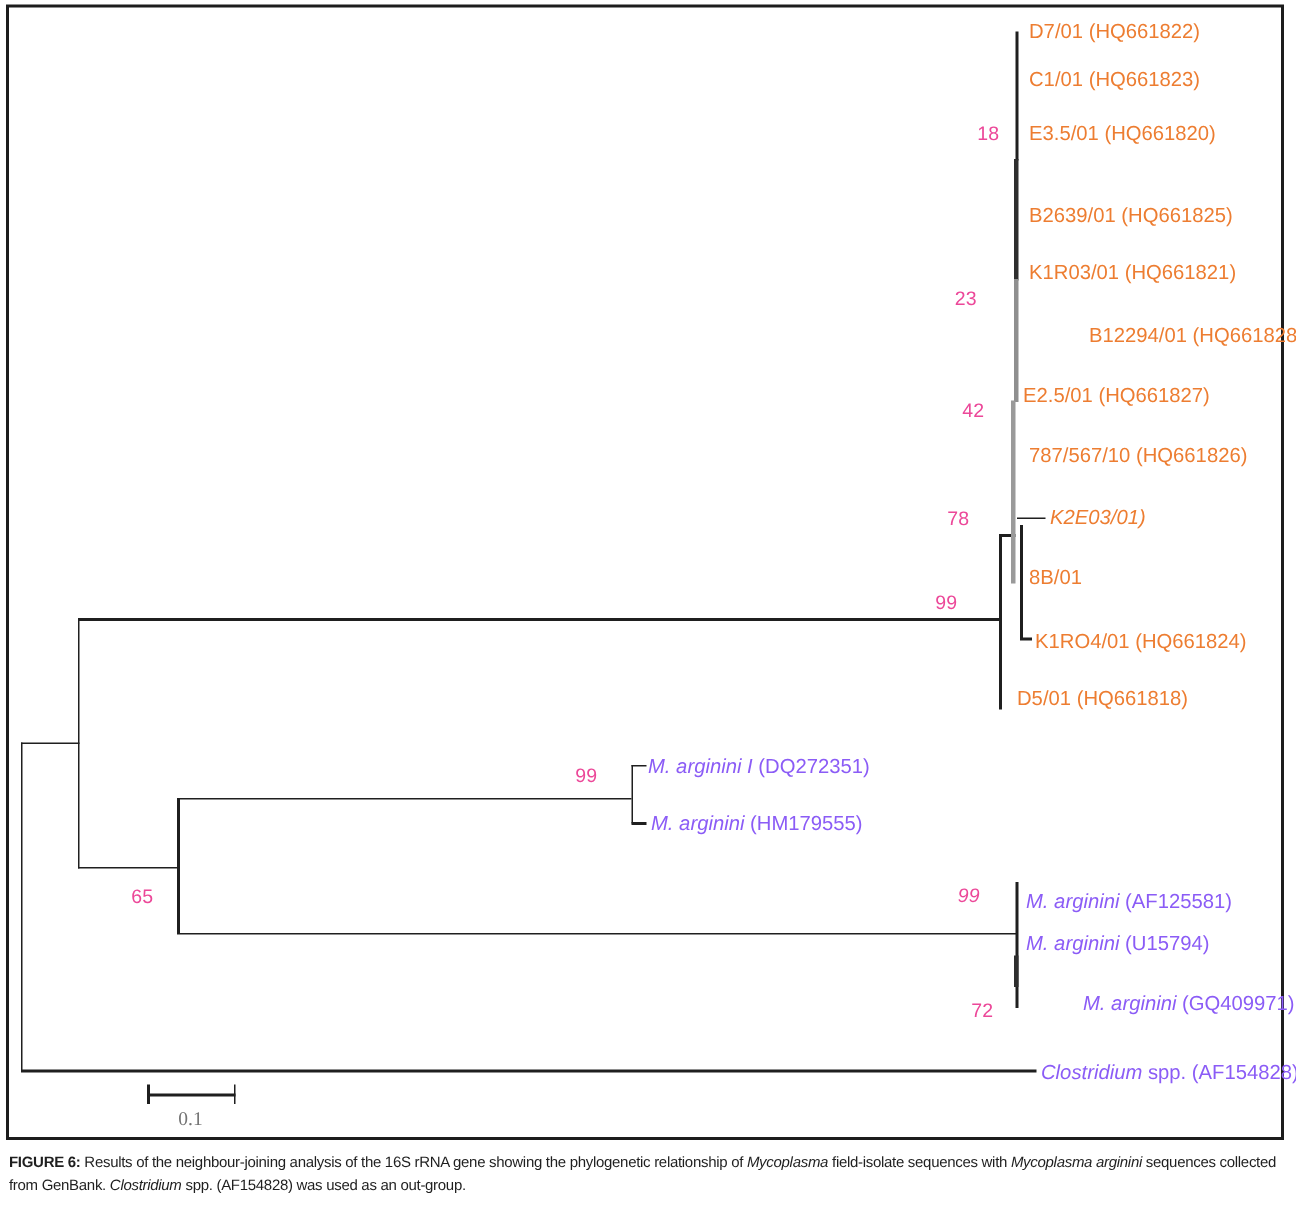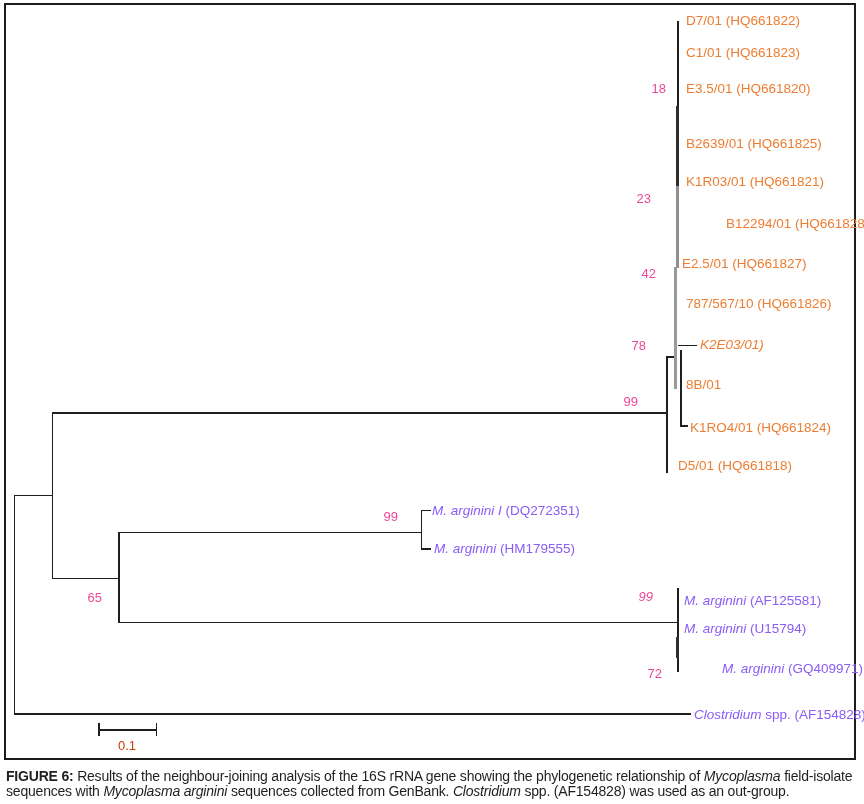--- a/index.html
+++ b/index.html
@@ -12,24 +12,24 @@
     border:2px solid #1c1c1c;box-sizing:border-box;background:transparent;
   }
   .ln{position:absolute;background:#1f1f1f;}
   .h{height:1.6px;}
   .v{width:1.6px;}
   .lbl{position:absolute;font-size:13.5px;line-height:18px;white-space:nowrap;}
   .orange{color:#ED7D31;text-align:right;}
   .black{color:#8b5cf6;}
   .boot{position:absolute;width:30px;text-align:right;font-size:13px;line-height:16px;color:#ec4899;}
   .it{font-style:italic;}
-  .scale-label{position:absolute;left:112px;top:738px;width:30px;text-align:center;font-size:13px;color:#c2410c;}
+  .scale-label{position:absolute;left:112px;top:738px;width:30px;text-align:center;font-size:13px;color:#737373;font-family:Liberation Serif, serif;}
   .caption{
     position:absolute;left:6px;top:769px;width:853px;
-    font-size:14px;line-height:14.5px;letter-spacing:-0.2px;color:#1f1f1f;
+    font-size:10px;line-height:14.5px;letter-spacing:-0.2px;color:#1f1f1f;
   }
   .caption .b{font-weight:bold;}
   .caption .i{font-style:italic;}
 </style>
 </head>
 <body>
 
 <div id="fig">
 
   <div class="border-box"></div>

